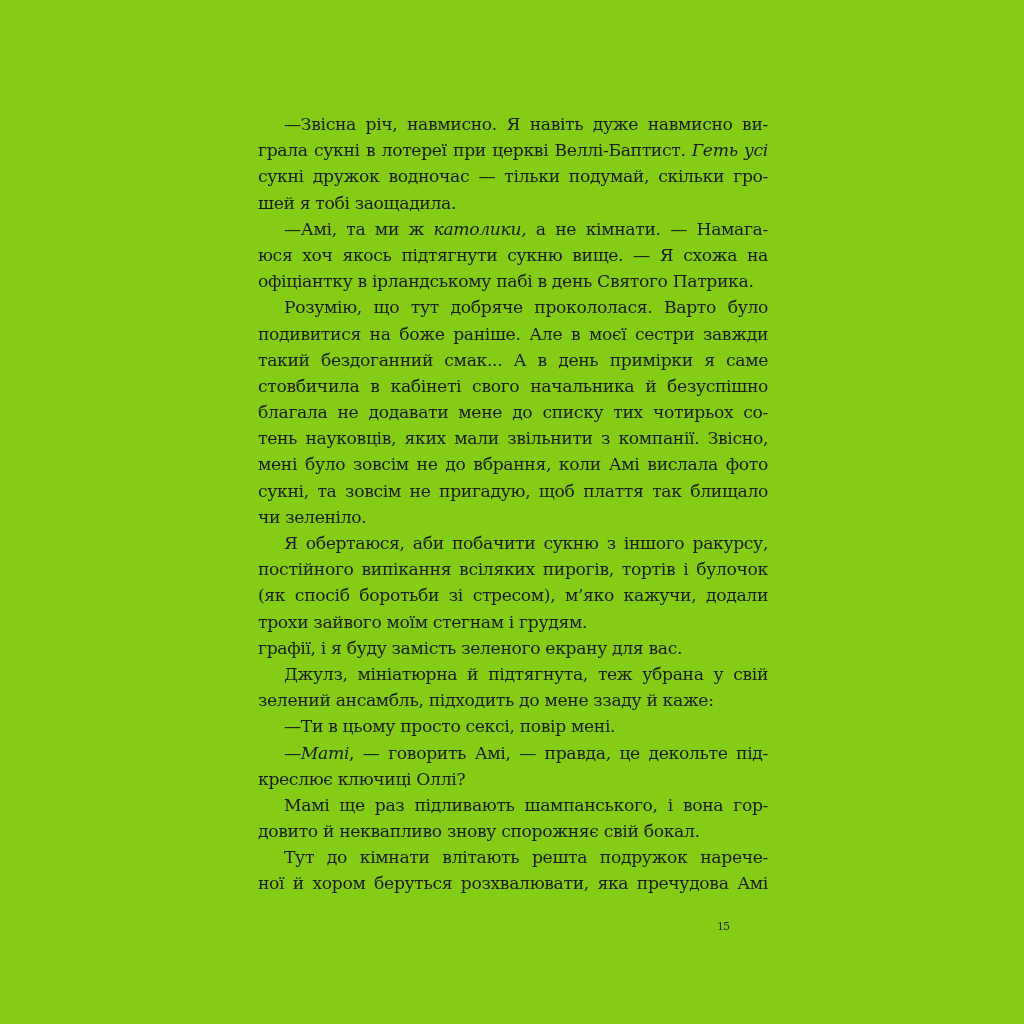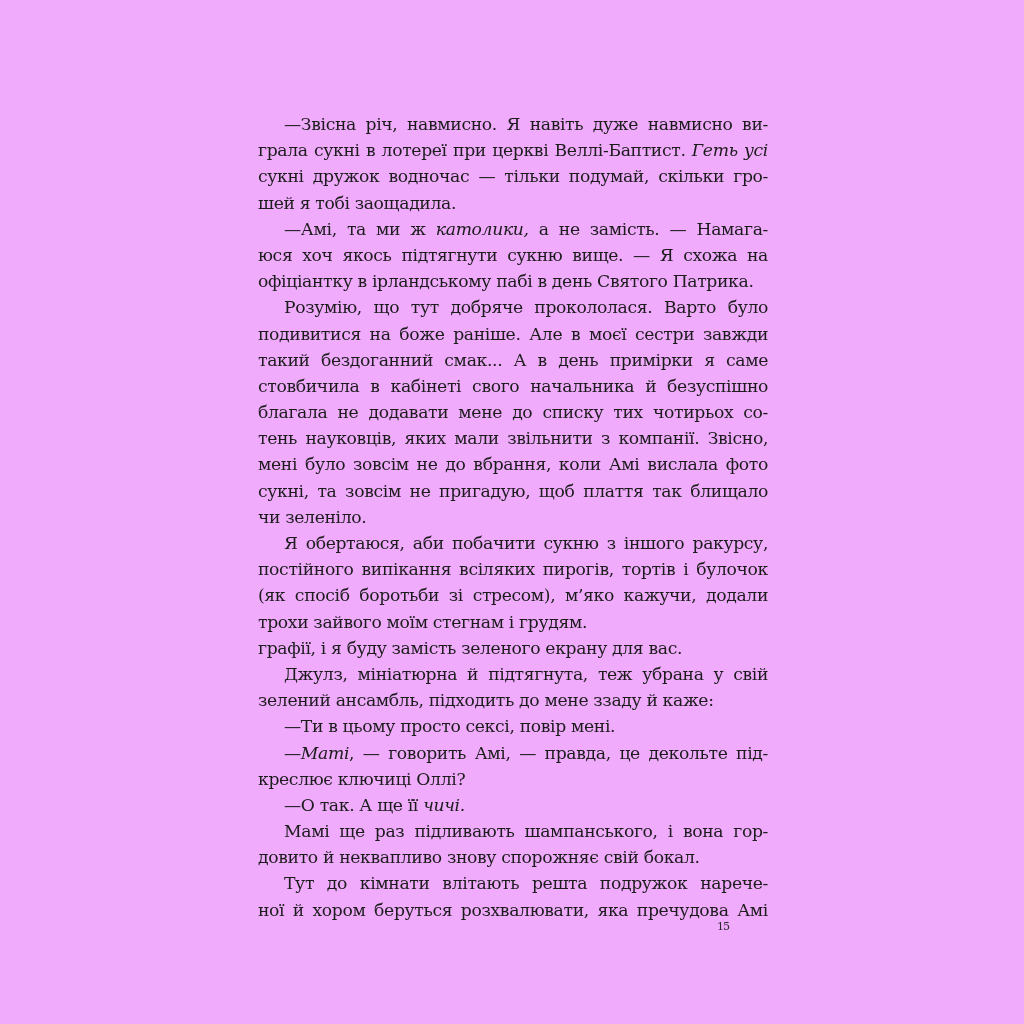--- a/index.html
+++ b/index.html
@@ -1,19 +1,19 @@
 <!DOCTYPE html>
 <html><head>
 <meta charset="utf-8">
 <style>
   html, body { margin: 0; padding: 0; background: #ffffff; }
   body { width: 1024px; height: 1024px; position: relative; overflow: hidden; }
   .page {
     position: absolute; left: 0; top: 0; width: 1024px; height: 1024px;
-    background: #f0abfc;
+    background: #84cc16;
   }
   .text-block {
     position: absolute; left: 258px; top: 111px; width: 510px;
     font-family: "DejaVu Serif", "Liberation Serif", serif;
     font-size: 17.2px; line-height: 26.2px; color: #1c1c1c;
     letter-spacing: -0.35px;
   }
   .line { display: block; white-space: nowrap; text-align: justify; text-align-last: justify; height: 26.2px; }
   .line.last { text-align-last: left; }
   .indent { padding-left: 26px; }
@@ -26,21 +26,21 @@
 </style>
 </head>
 <body>
 
 <div class="page">
   <div class="text-block" id="text-block">
       <span class="line indent">—Звісна річ, навмисно. Я навіть дуже навмисно ви-</span>
       <span class="line"><span>грала сукні в лотереї при церкві Веллі-Баптист. </span><em>Геть усі</em></span>
       <span class="line">сукні дружок водночас — тільки подумай, скільки гро-</span>
       <span class="line last">шей я тобі заощадила.</span>
-      <span class="line indent"><span>—Амі, та ми ж </span><em>католики,</em><span> а не замість. — Намага-</span></span>
+      <span class="line indent"><span>—Амі, та ми ж </span><em>католики,</em><span> а не кімнати. — Намага-</span></span>
       <span class="line">юся хоч якось підтягнути сукню вище. — Я схожа на</span>
       <span class="line last">офіціантку в ірландському пабі в день Святого Патрика.</span>
       <span class="line indent">Розумію, що тут добряче прокололася. Варто було</span>
       <span class="line">подивитися на боже раніше. Але в моєї сестри завжди</span>
       <span class="line">такий бездоганний смак... А в день примірки я саме</span>
       <span class="line">стовбичила в кабінеті свого начальника й безуспішно</span>
       <span class="line">благала не додавати мене до списку тих чотирьох со-</span>
       <span class="line">тень науковців, яких мали звільнити з компанії. Звісно,</span>
       <span class="line">мені було зовсім не до вбрання, коли Амі вислала фото</span>
       <span class="line">сукні, та зовсім не пригадую, щоб плаття так блищало</span>
@@ -48,20 +48,19 @@
       <span class="line indent">Я обертаюся, аби побачити сукню з іншого ракурсу,</span>
       <span class="line">постійного випікання всіляких пирогів, тортів і булочок</span>
       <span class="line">(як спосіб боротьби зі стресом), м’яко кажучи, додали</span>
       <span class="line last">трохи зайвого моїм стегнам і грудям.</span>
       <span class="line last">графії, і я буду замість зеленого екрану для вас.</span>
       <span class="line indent">Джулз, мініатюрна й підтягнута, теж убрана у свій</span>
       <span class="line last">зелений ансамбль, підходить до мене ззаду й каже:</span>
       <span class="line indent last">—Ти в цьому просто сексі, повір мені.</span>
       <span class="line indent"><span>—</span><em>Маті</em><span>, — говорить Амі, — правда, це декольте під-</span></span>
       <span class="line last">креслює ключиці Оллі?</span>
-      <span class="line indent last"><span>—О так. А ще її </span><em>чичі.</em></span>
       <span class="line indent">Мамі ще раз підливають шампанського, і вона гор-</span>
       <span class="line last">довито й неквапливо знову спорожняє свій бокал.</span>
       <span class="line indent">Тут до кімнати влітають решта подружок нарече-</span>
       <span class="line">ної й хором беруться розхвалювати, яка пречудова Амі</span>
     </div>
   <div class="page-number">15</div>
 </div>
 
 </body></html>

